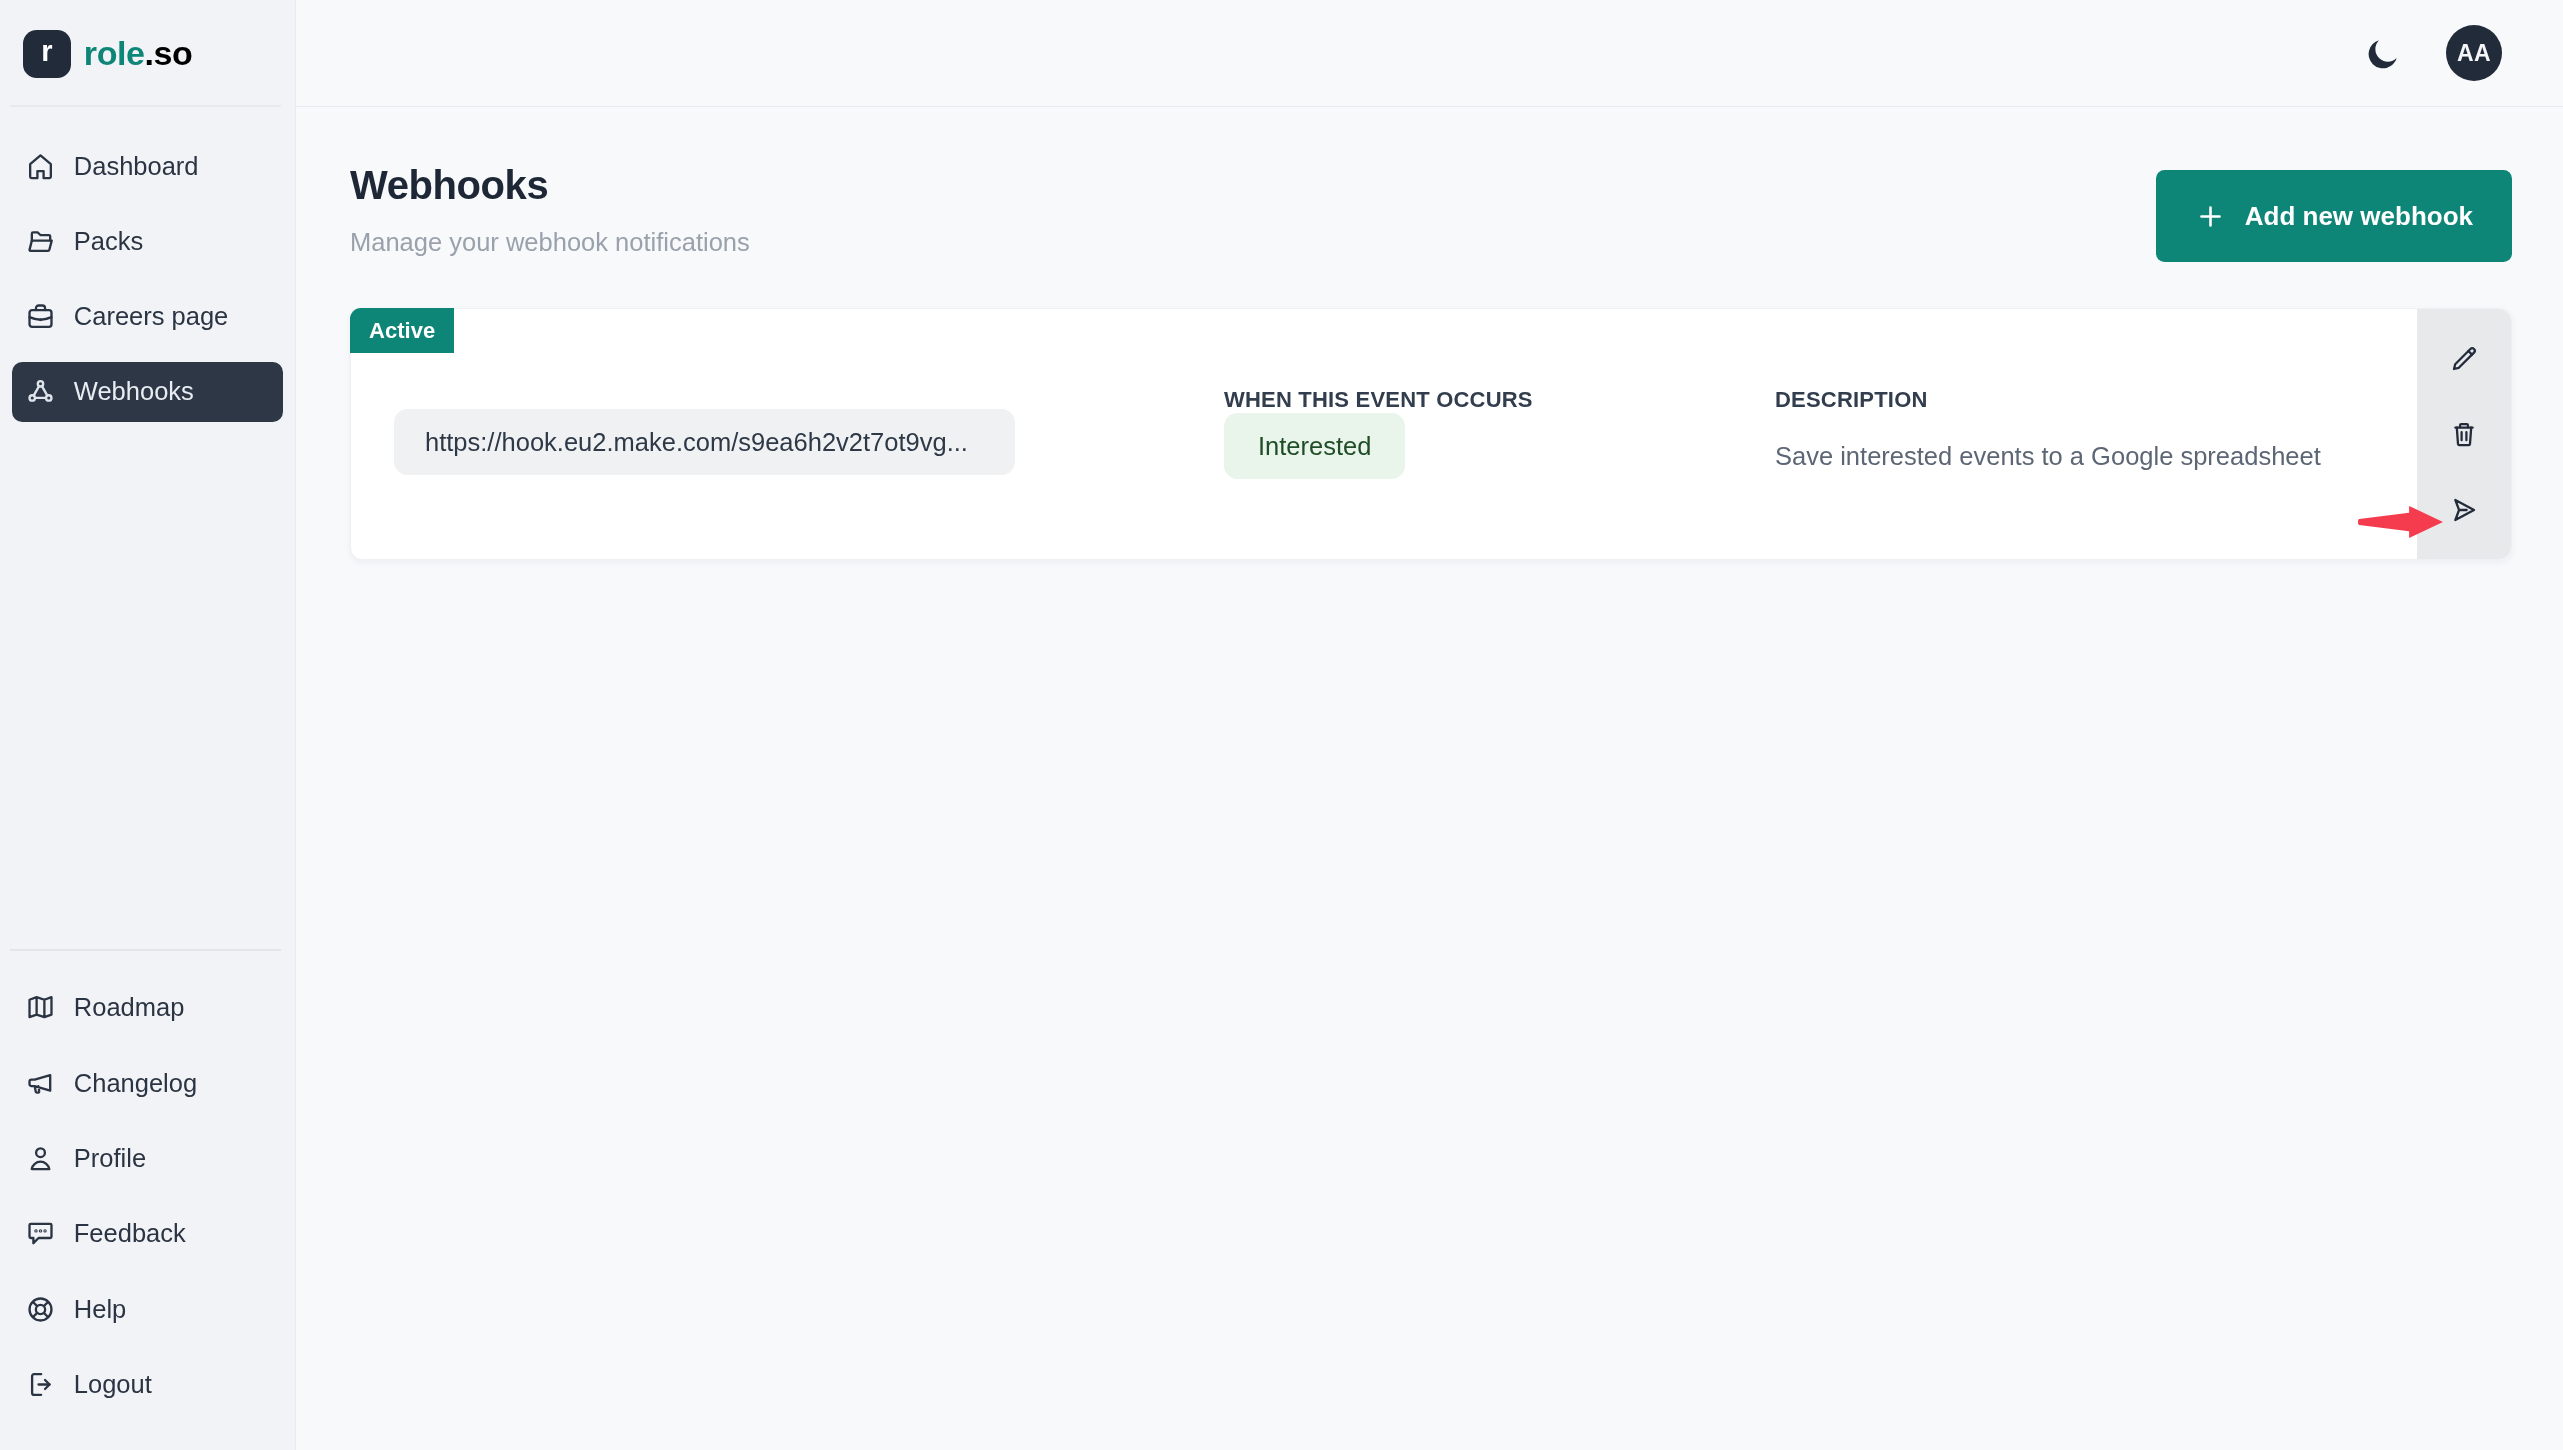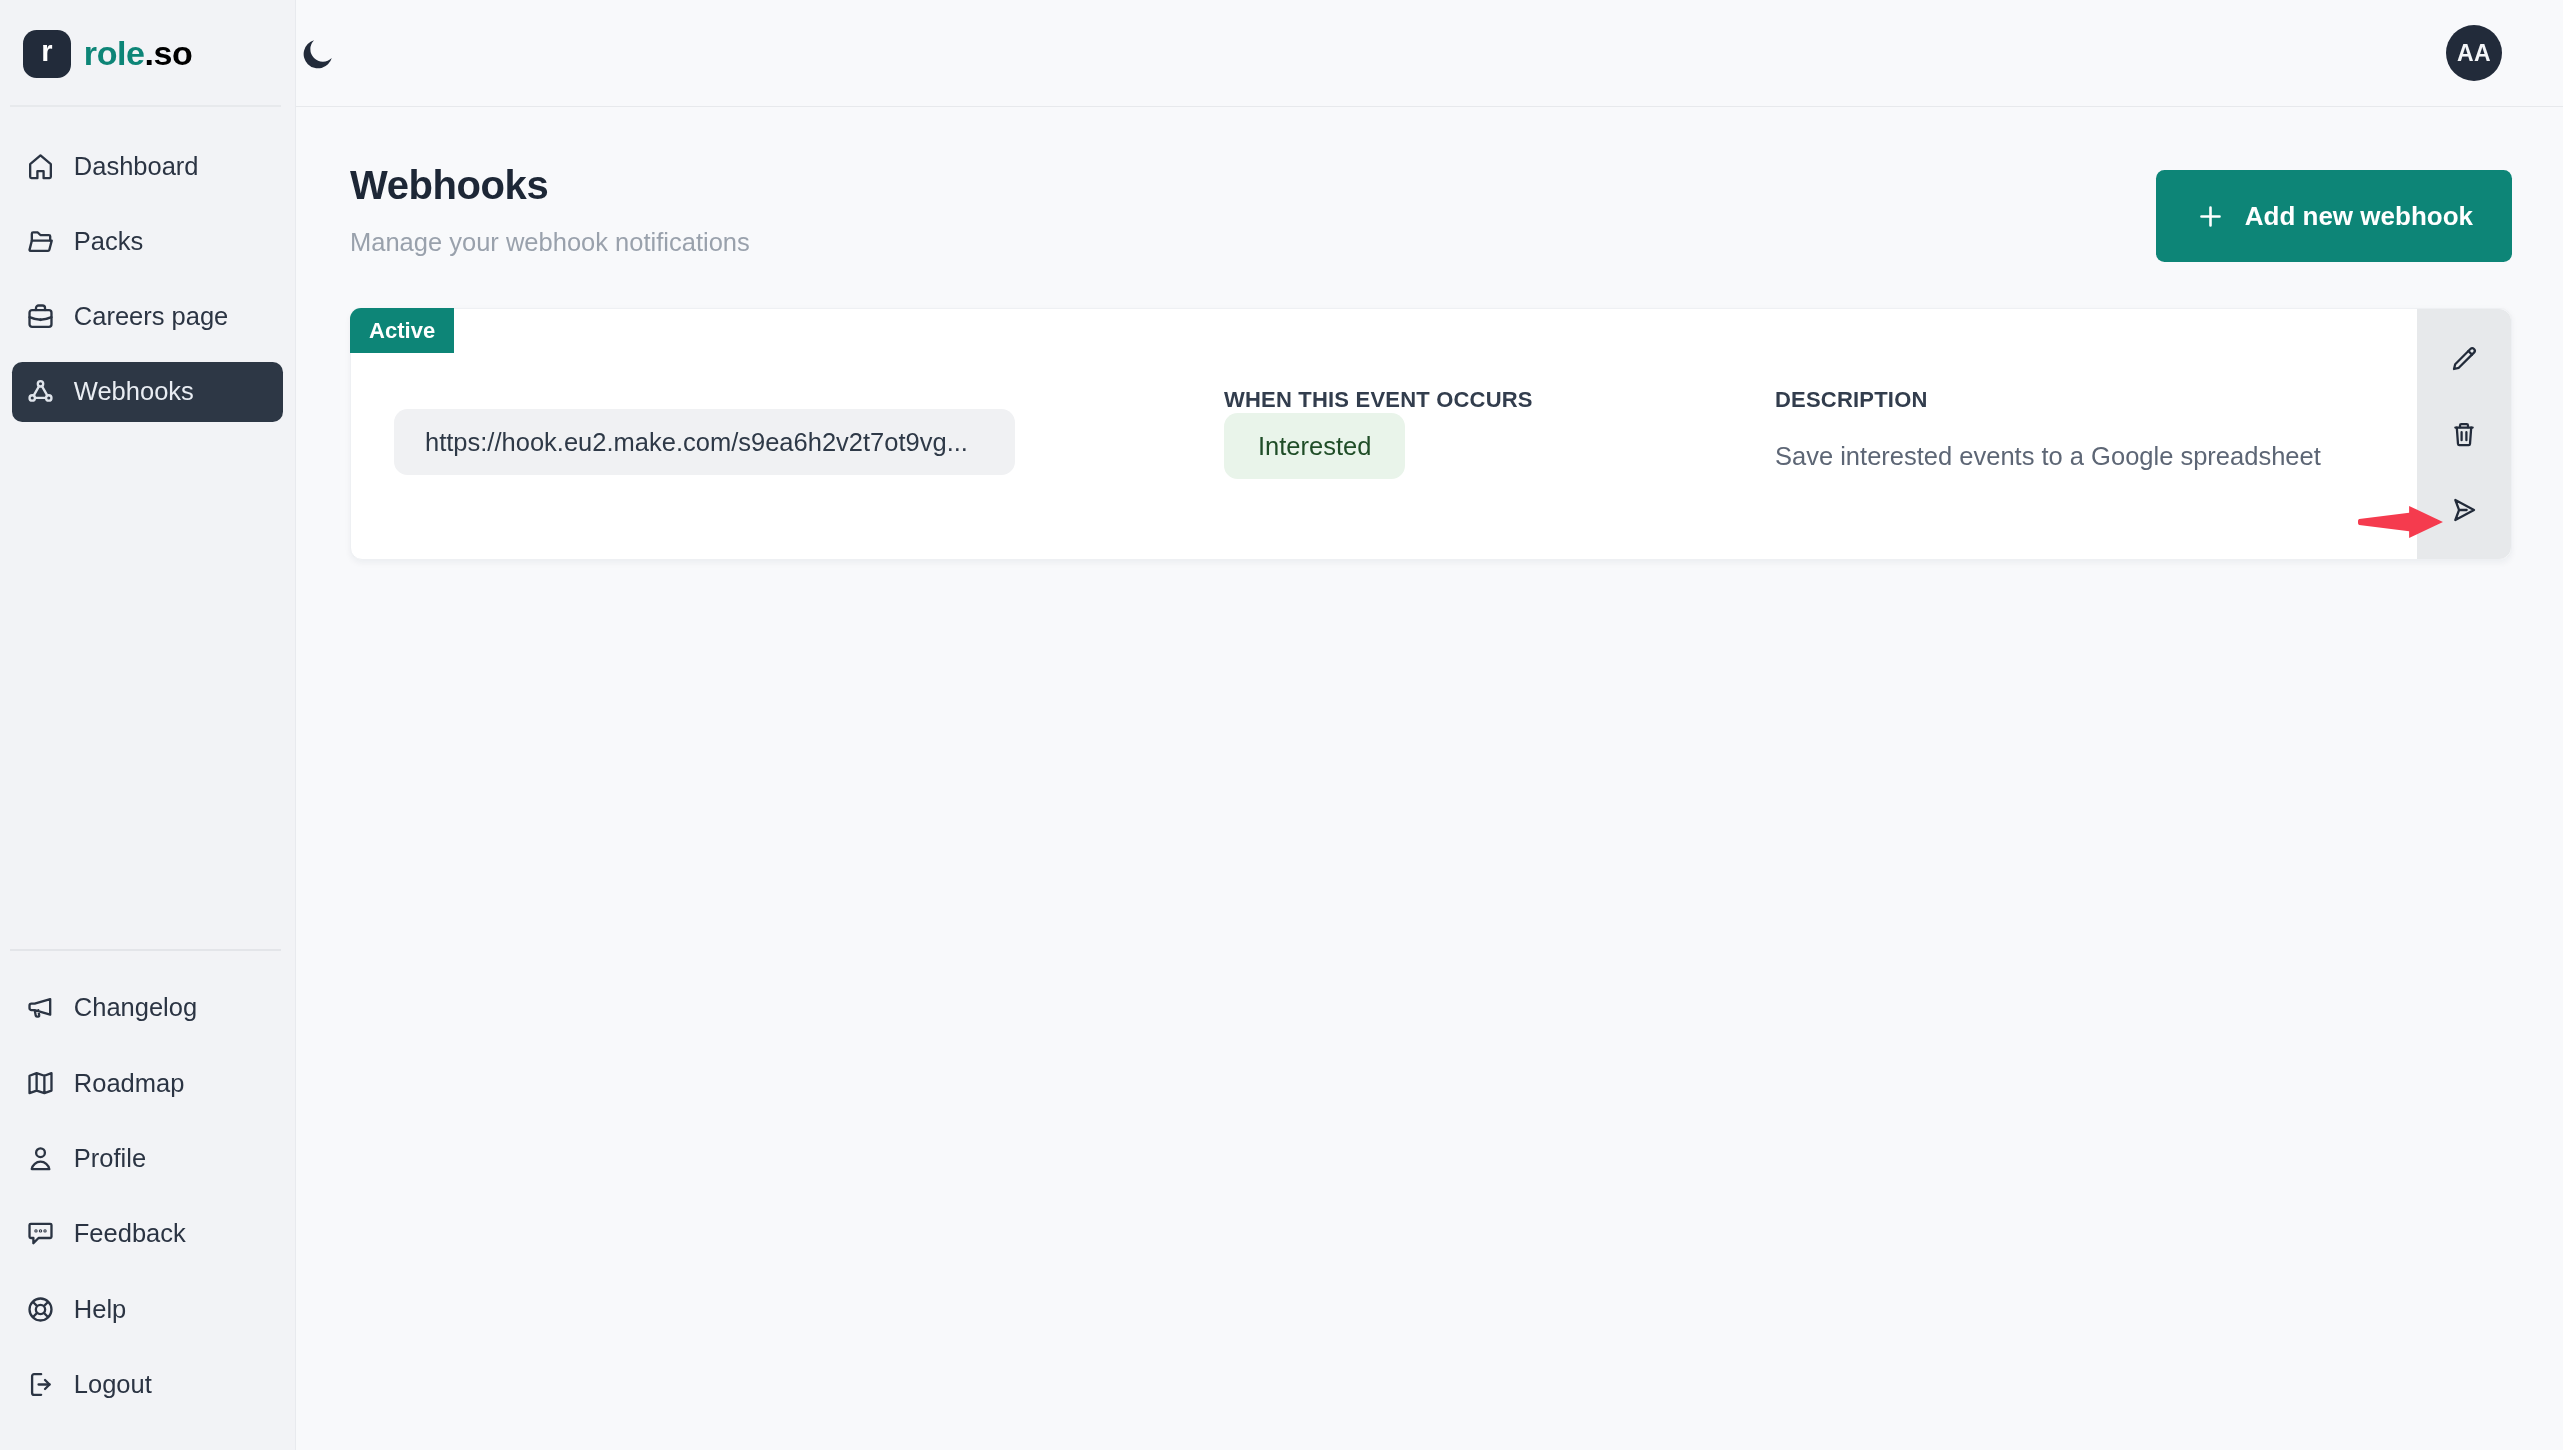--- a/index.html
+++ b/index.html
@@ -55,21 +55,21 @@
                   stroke-width: 1.8; stroke-linecap: round; stroke-linejoin: round; }
   .nav-item.active { background: #2d3745; color: #e9edf3; }
   .nav-item.active svg { stroke: #dfe4eb; }
 
   
   .topbar {
     position: absolute; left: 296px; right: 0; top: 0;
     height: 107px;
     background: #f8f9fb;
     border-bottom: 1.7px solid #e7e9ec;
-    display: flex; align-items: center; justify-content: space-between;
+    display: flex; align-items: center; justify-content: flex-end;
     gap: 41px; padding-right: 61px;
   }
   .moon-btn { background: none; border: none; cursor: pointer; width: 44px; height: 44px;
               display: flex; align-items: center; justify-content: center; }
   .moon-btn svg { width: 37px; height: 37px; fill: #222b3a; }
   .avatar {
     width: 56px; height: 56px; border-radius: 50%;
     background: #222b3a; color: #f4f6f8;
     display: flex; align-items: center; justify-content: center;
     font-size: 23px; font-weight: 700; letter-spacing: 0.4px;
@@ -206,32 +206,32 @@
     </div>
   </nav>
 
   <div class="nav-spacer"></div>
   <div class="nav-divider"></div>
 
   <nav class="nav-footer">
     <div class="nav-item">
       <span>
         <svg viewBox="0 0 24 24">
+            <path d="M9 4 3.5 6v13.5L9 17.5l6 2 5.5-2V4L15 6 9 4zM9 4v13.5M15 6v13.5"></path>
+          </svg>
+      </span>
+      <span>Roadmap</span>
+    </div>
+    <div class="nav-item">
+      <span>
+        <svg viewBox="0 0 24 24">
             <path d="M19.5 5.5 7.5 9H5a1.5 1.5 0 0 0-1.5 1.5v2A1.5 1.5 0 0 0 5 14h2.5l12 3.5zM7.5 14l.8 4.3a1 1 0 0 0 1 .7h.9a.8.8 0 0 0 .8-1L10.3 14"></path>
           </svg>
       </span>
       <span>Changelog</span>
-    </div>
-    <div class="nav-item">
-      <span>
-        <svg viewBox="0 0 24 24">
-            <path d="M9 4 3.5 6v13.5L9 17.5l6 2 5.5-2V4L15 6 9 4zM9 4v13.5M15 6v13.5"></path>
-          </svg>
-      </span>
-      <span>Roadmap</span>
     </div>
     <div class="nav-item">
       <span>
         <svg viewBox="0 0 24 24">
             <circle cx="12" cy="7.5" r="3.4"></circle>
             <path d="M5.2 20.2a6.9 6.9 0 0 1 13.6 0z"></path>
           </svg>
       </span>
       <span>Profile</span>
     </div>

